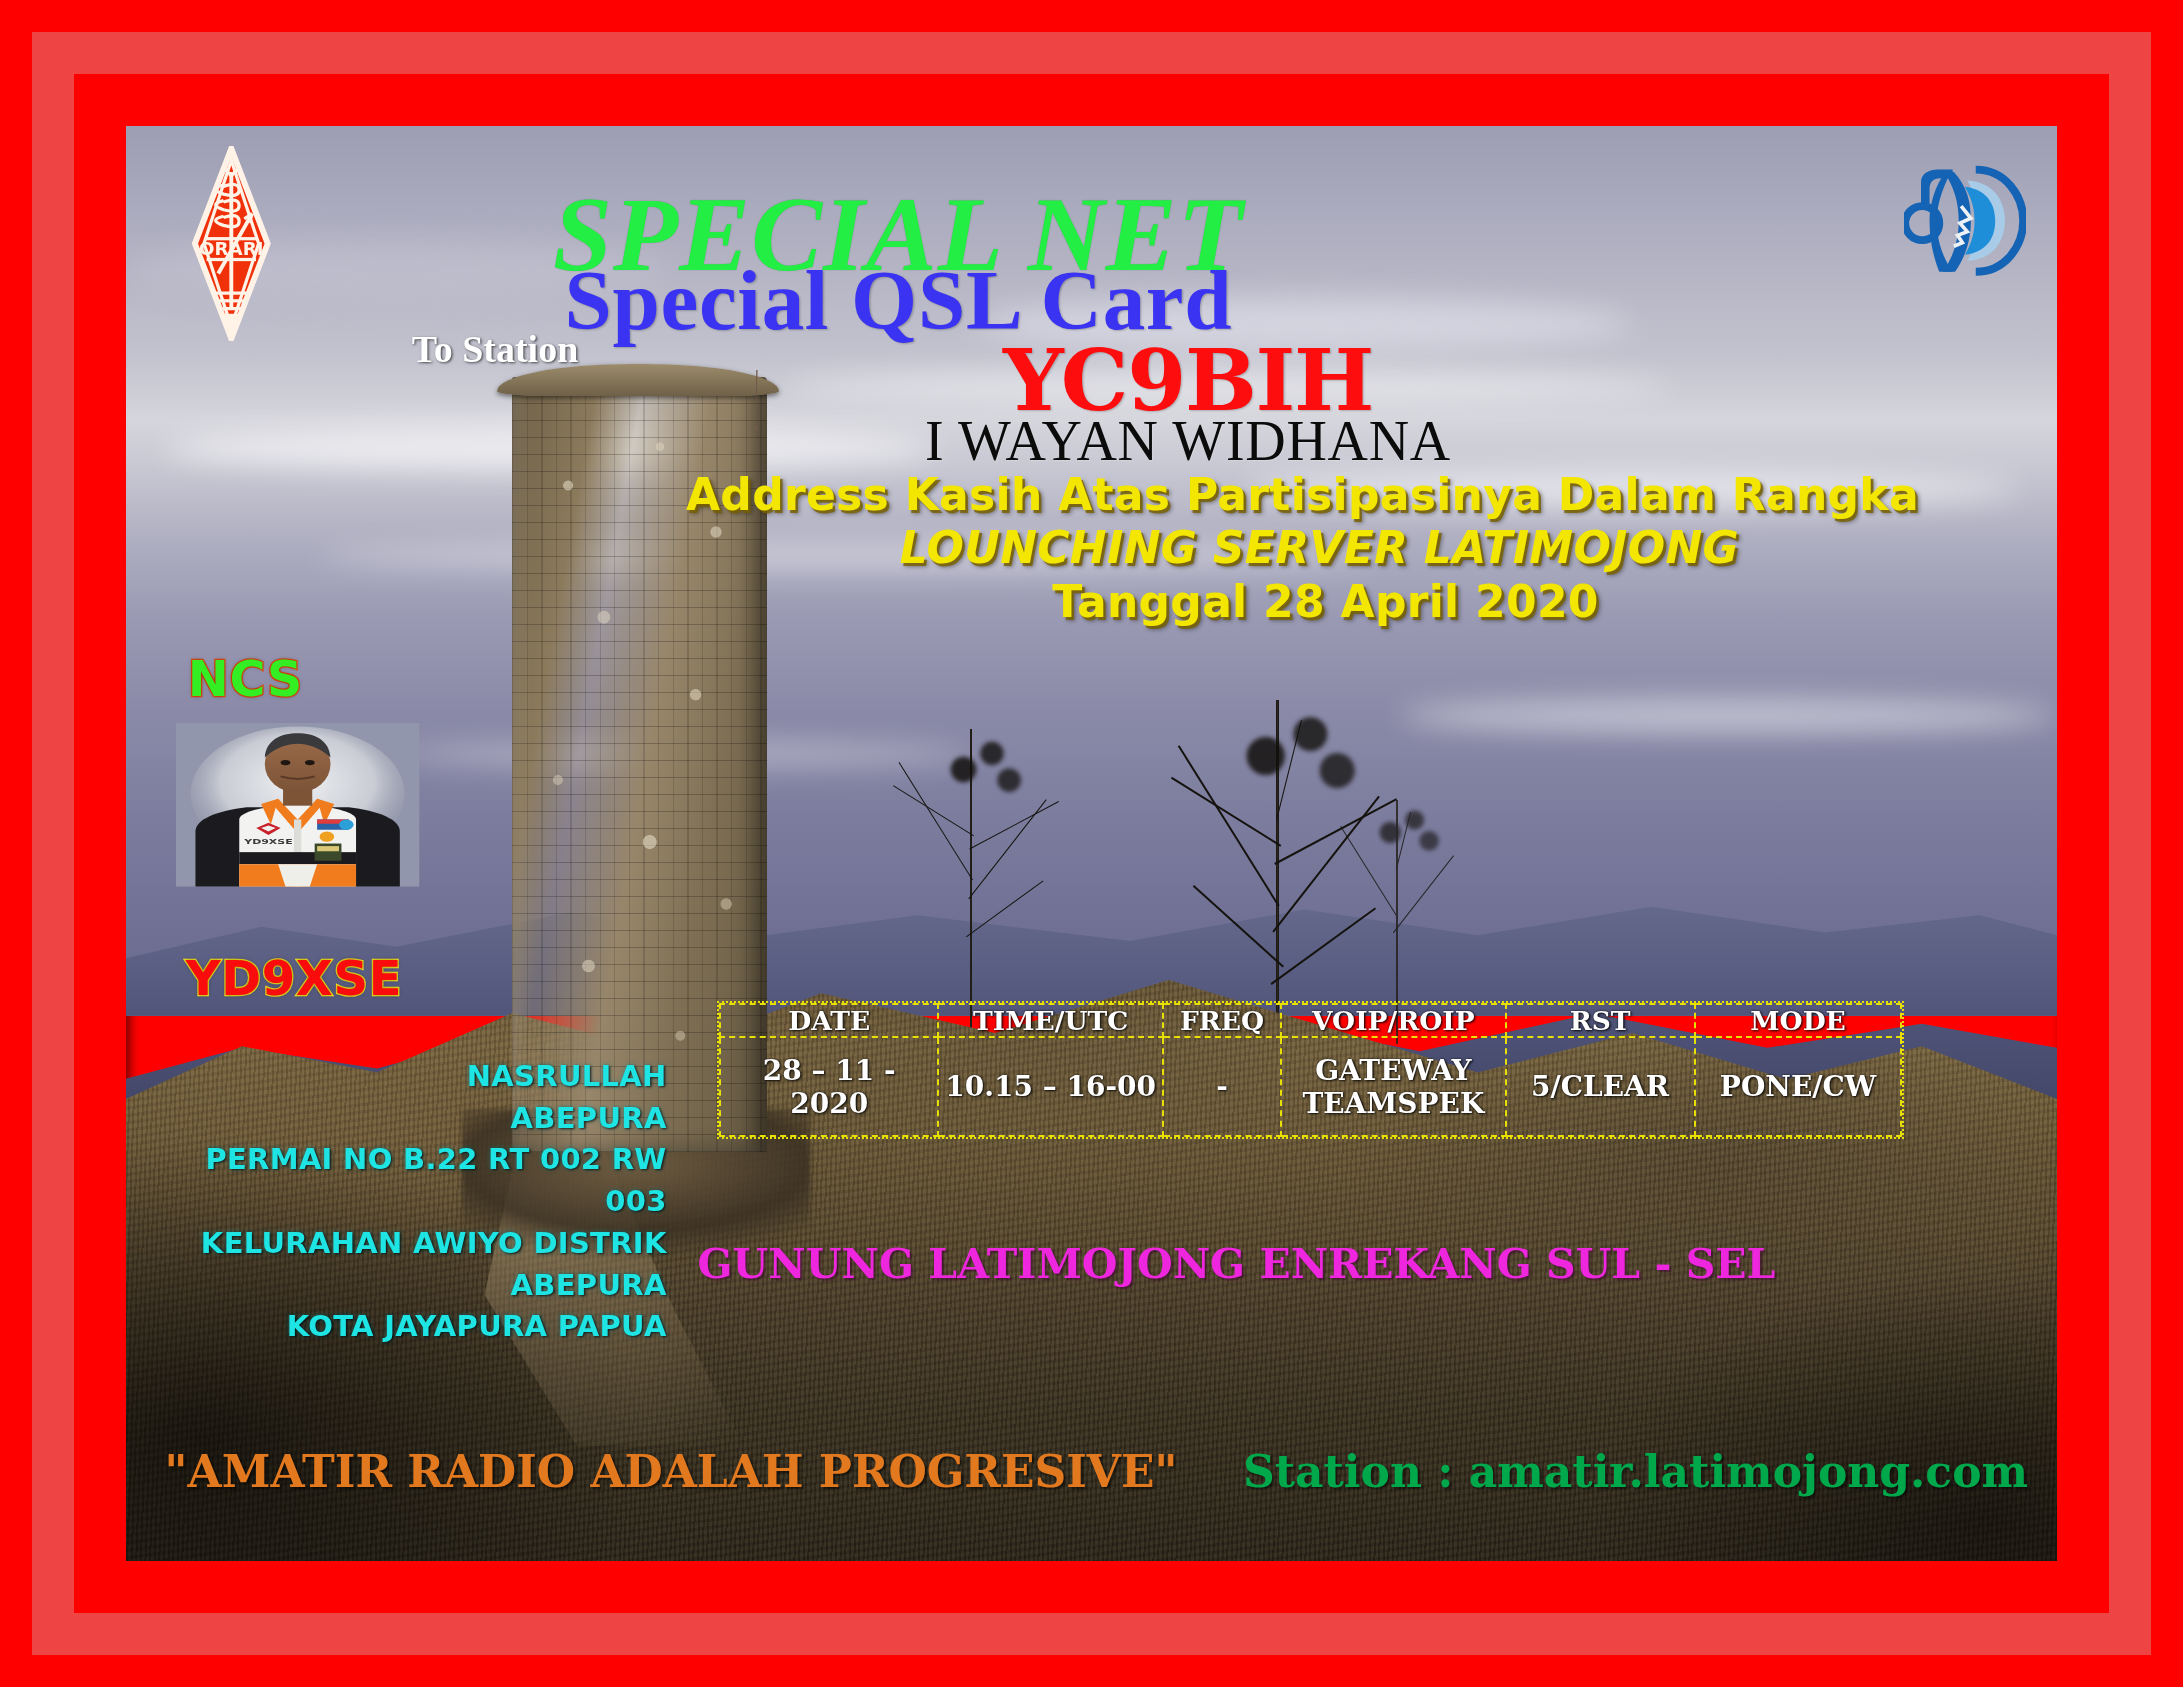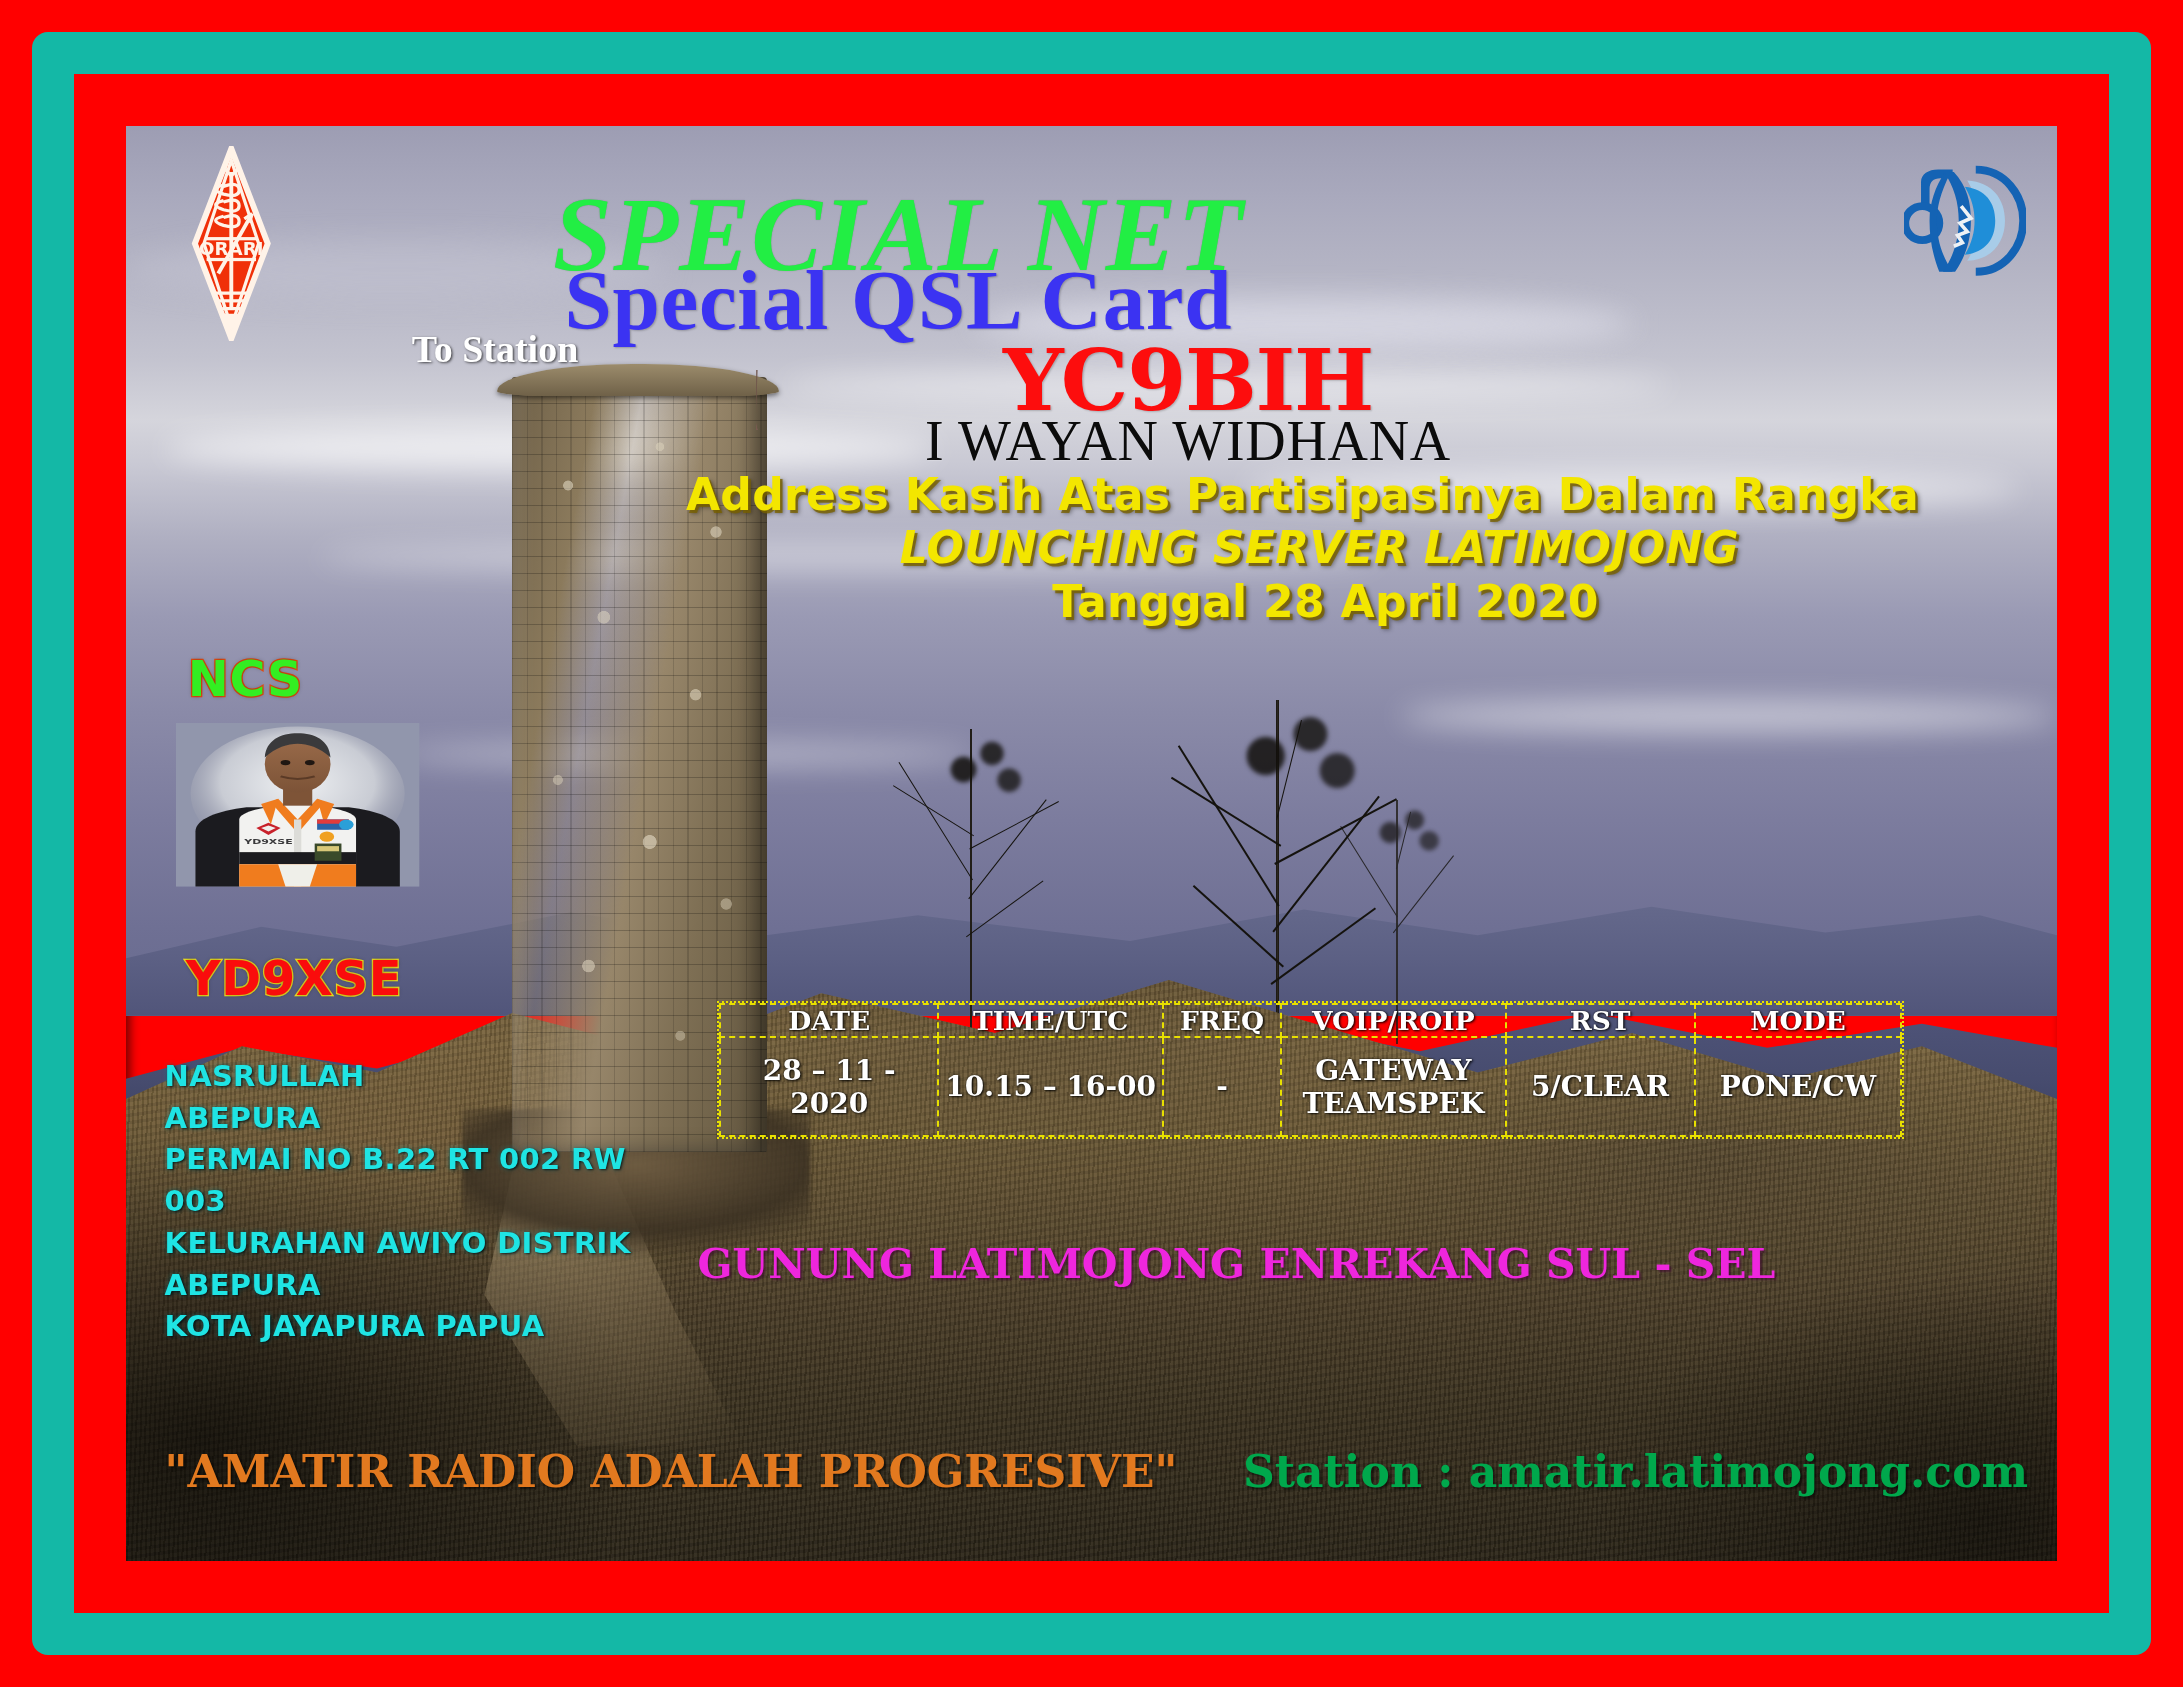--- a/index.html
+++ b/index.html
@@ -6,22 +6,21 @@
   html,body { width:2183px; height:1687px; background:#ff0000; overflow:hidden; }
   body { font-family:"Liberation Serif", serif; }
 
   
   .frame-outer{
     position:absolute; inset:0;
     background:#ff0000;
   }
   .frame-white{
     position:absolute; left:32px; top:32px; right:32px; bottom:32px;
-    background:#14b8a6;
-    border-radius:16px;
+    background:#ef4444;
   }
   .frame-inner-red{
     position:absolute; left:42px; top:42px; right:42px; bottom:42px;
     background:#ff0000;
   }
   .card{
     position:absolute; left:52px; top:52px; right:52px; bottom:52px;
     overflow:hidden;
     box-shadow: inset 4px 4px 9.3px rgba(0,0,0,.55);
   }
@@ -282,21 +281,21 @@
     paint-order:stroke fill;
     text-shadow:0 0 4px rgba(0,0,0,.35);
   }
   .addr{
     position:absolute; left:2.0%; top:64.8%; width:26%;
     font-family:"DejaVu Sans", sans-serif;
     font-size:29px; line-height:1.44; font-weight:bold; letter-spacing:0.3px;
     color:#1fe4e4;
     text-shadow:1.3px 1.3px 2.6px rgba(0,0,0,.75), 0 0 5.3px rgba(0,140,150,.5);
   }
-  .addr span{ display:block; }
+  .addr span{ display:block;text-align:right; }
 
   
   .motto{
     position:absolute; left:2.0%; top:92.0%;
     font-family:"DejaVu Serif", serif;
     font-size:44px; font-weight:bold; letter-spacing:0px;
     color:#e2791f;
     text-shadow:2px 2px 2.6px rgba(0,0,0,.6);
   }
   .webaddr{

